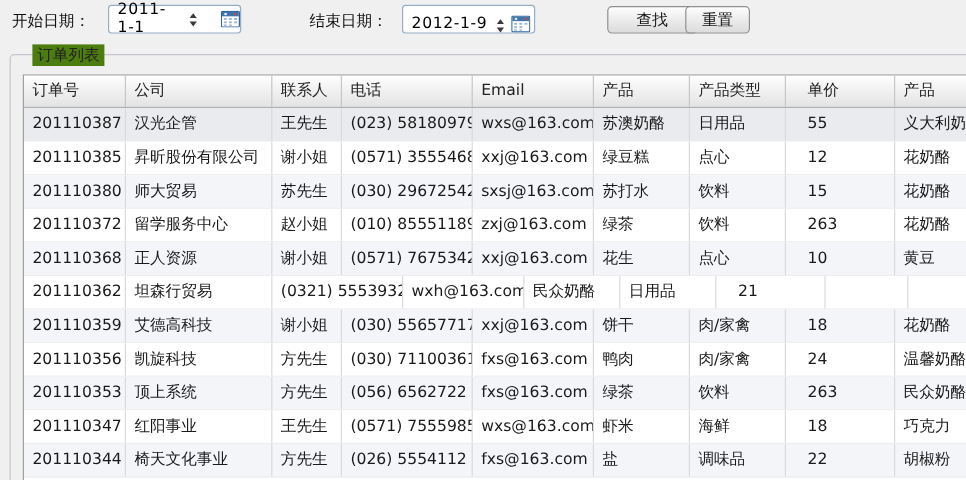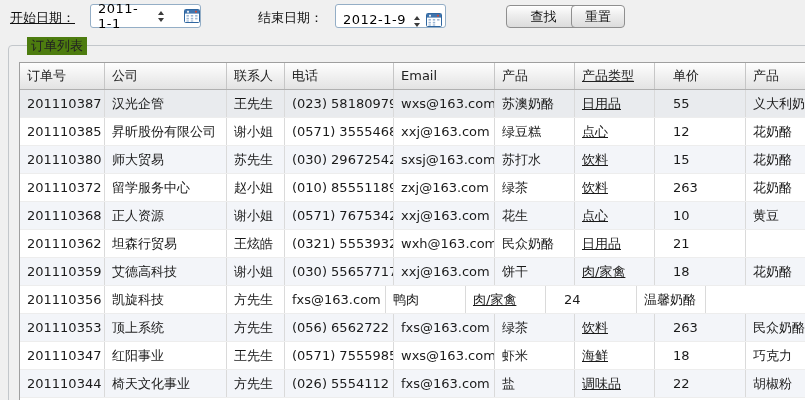--- a/index.html
+++ b/index.html
@@ -6,21 +6,21 @@
   body{
     width:805px;height:400px;overflow:hidden;position:relative;
     background:#f0f0f0;
     font-family:"DejaVu Sans","Liberation Sans",sans-serif;
     font-size:13px;color:#1a1a1a;
     -webkit-font-smoothing:antialiased;
   }
   .abs{position:absolute;}
   
   .tb-label{top:9px;color:#111;}
-  #start-label{left:10px;text-decoration:underline;}
+  #start-label{left:10px;}
   #end-label{left:258px;}
   .date-edit{
     top:4px;height:24px;width:111px;box-sizing:border-box;
     background:#fff;border:1px solid #94aec6;border-radius:3px;
     display:flex;align-items:center;
   }
   #date-start{left:90px;gap:19px;}
   #date-end{left:335px;align-items:flex-end;}
   .de-text{flex:1;padding-left:7px;letter-spacing:0.5px;color:#000;}
   .de-spin{width:13px;display:flex;flex-direction:column;align-items:center;justify-content:center;gap:3px;cursor:default;}
@@ -59,21 +59,21 @@
   .thead .cell{line-height:26px;border-right:1px solid #c6c6c6;color:#222;}
   .row{display:flex;height:27px;border-bottom:1px solid #ededed;background:#fff;}
   .row .cell{line-height:27px;border-right:1px solid #dadada;}
   .row.alt{background:#f3f5f9;}
   .row.current{background:#e9ebee;}
   .cell{
     box-sizing:border-box;padding-left:7px;
     white-space:nowrap;overflow:hidden;flex:none;
   }
   .c0{width:85px;} .c1{width:122px;} .c2{width:58px;} .c3{width:109px;}
-  .c4{width:101px;} .c5{width:80px;} .c6{width:80px;text-decoration:underline;} .c7{width:80px;margin-left:11px;}
+  .c4{width:101px;} .c5{width:80px;} .c6{width:80px;} .c7{width:80px;margin-left:11px;}
   .c8{width:69px;} .c9{width:40px;border-right:none!important;}
 </style>
 </head>
 <body>
 
 <span class="abs tb-label" id="start-label">开始日期：</span>
 
 <div class="abs date-edit" id="date-start">
   <span class="de-text">2011-1-1</span>
   <span class="de-spin">
@@ -202,21 +202,20 @@
           <div class="cell c4">xxj@163.com</div>
           <div class="cell c5">花生</div>
           <div class="cell c6">点心</div>
           <div class="cell c7">10</div>
           <div class="cell c8">黄豆</div>
           <div class="cell c9"></div>
         </div>
         <div class="row">
           <div class="cell c0">201110362</div>
           <div class="cell c1">坦森行贸易</div>
-          <div class="cell c2">王炫皓</div>
           <div class="cell c3">(0321) 5553932</div>
           <div class="cell c4">wxh@163.com</div>
           <div class="cell c5">民众奶酪</div>
           <div class="cell c6">日用品</div>
           <div class="cell c7">21</div>
           <div class="cell c8"></div>
           <div class="cell c9"></div>
         </div>
         <div class="row alt">
           <div class="cell c0">201110359</div>
@@ -227,20 +226,21 @@
           <div class="cell c5">饼干</div>
           <div class="cell c6">肉/家禽</div>
           <div class="cell c7">18</div>
           <div class="cell c8">花奶酪</div>
           <div class="cell c9"></div>
         </div>
         <div class="row">
           <div class="cell c0">201110356</div>
           <div class="cell c1">凯旋科技</div>
           <div class="cell c2">方先生</div>
+          <div class="cell c3">(030) 71100361</div>
           <div class="cell c4">fxs@163.com</div>
           <div class="cell c5">鸭肉</div>
           <div class="cell c6">肉/家禽</div>
           <div class="cell c7">24</div>
           <div class="cell c8">温馨奶酪</div>
           <div class="cell c9"></div>
         </div>
         <div class="row alt">
           <div class="cell c0">201110353</div>
           <div class="cell c1">顶上系统</div>

